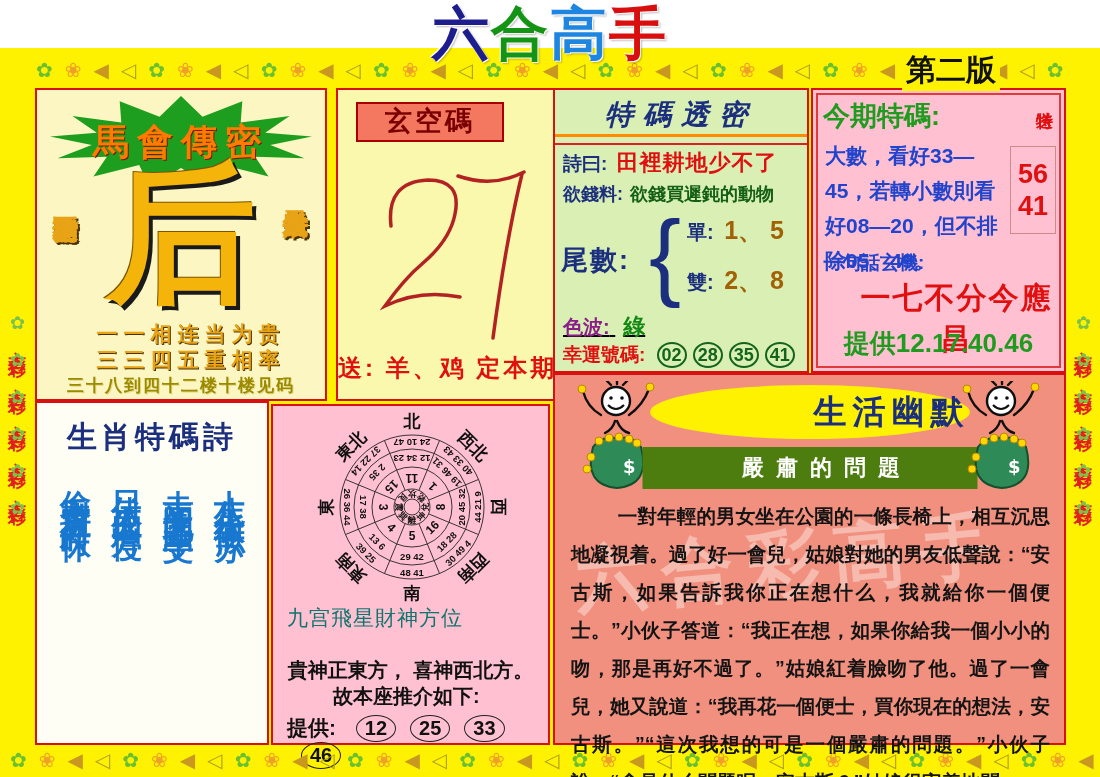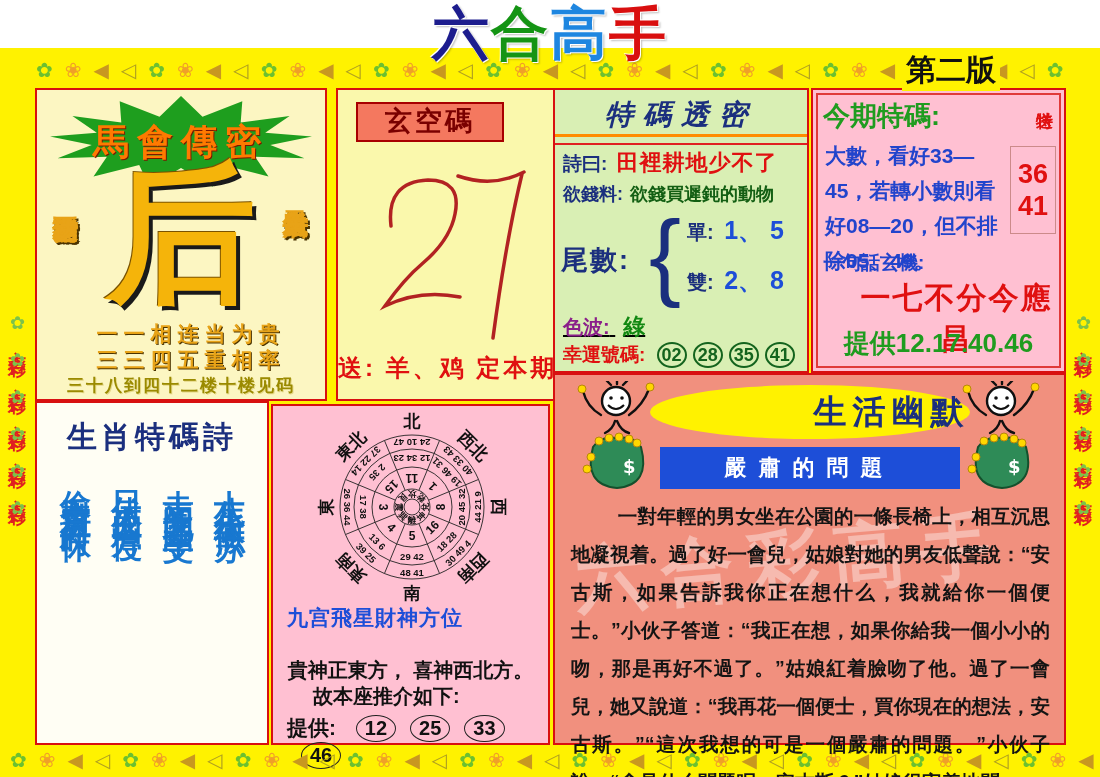--- a/index.html
+++ b/index.html
@@ -61,21 +61,21 @@
   .tm-label{font-weight:bold;color:#1B2F7E;}
   .row-poem{top:58px;font-size:19px;}
   .row-poem .tm-value{color:#E01010;font-size:22px;font-weight:bold;letter-spacing:1px;margin-left:4px;}
   .row-money{top:92px;font-size:18px;}
   .row-money .tm-value{color:#135f13;font-size:18px;font-weight:bold;margin-left:2px;}
   .tails{position:absolute;top:118px;left:6px;right:6px;height:100px;}
   .tails .tail-label{position:absolute;left:0;top:34px;font-size:27px;font-weight:bold;color:#1B2F7E;letter-spacing:2px;}
   .tails .brace{position:absolute;left:88px;top:-8px;font-size:96px;font-weight:normal;color:#1B2F7E;line-height:110px;}
   .tail-line{position:absolute;left:126px;white-space:nowrap;}
   .tail-line .tl-k{font-size:20px;font-weight:bold;color:#1B2F7E;}
-  .tail-line .tl-v{font-size:25px;font-weight:bold;color:#1d4ed8;margin-left:6px;}
+  .tail-line .tl-v{font-size:25px;font-weight:bold;color:#a16207;margin-left:6px;}
   .tail-odd{top:6px;} .tail-even{top:56px;}
   .row-wave{top:222px;font-size:20px;text-decoration:underline;}
   .row-wave .tm-label{color:#8a1f8a;}
   .row-wave .tm-value{color:#118811;font-size:22px;font-weight:bold;margin-left:8px;}
   .row-lucky{top:252px;font-size:19px;}
   .row-lucky .tm-label{color:#E01010;}
   .lucky-circle{display:inline-block;border:2px solid #14641e;border-radius:50%;color:#14641e;
     font-size:18px;font-weight:bold;padding:0 3px;line-height:22px;margin-left:6px;}
   
   #box-jinqi{left:811px;top:88px;width:255px;height:285px;background:#FFC0D2;}
@@ -96,35 +96,35 @@
   
   #box-zodiac{left:35px;top:401px;width:234px;height:344px;background:#FFFEF4;}
   .zp-title{position:absolute;top:14px;left:0;right:0;text-align:center;
     font-size:30px;font-weight:bold;color:#1B2F7E;letter-spacing:4px;}
   .zp-cols{position:absolute;top:62px;left:14px;right:14px;bottom:10px;display:flex;justify-content:space-between;}
   .zp-col{writing-mode:vertical-rl;text-orientation:upright;font-size:31px;font-weight:bold;
     color:#1878D0;line-height:48px;letter-spacing:7px;}
   
   #box-feixing{left:271px;top:404px;width:279px;height:341px;background:#FFC0D2;}
   #compass{position:absolute;left:0;top:2px;}
-  .fx-title{position:absolute;left:14px;top:198px;font-size:21px;font-weight:bold;color:#1d4ed8;letter-spacing:1px;text-align:center;}
+  .fx-title{position:absolute;left:14px;top:198px;font-size:21px;font-weight:normal;color:#0f766e;letter-spacing:1px;text-align:center;}
   .fx-line{position:absolute;left:0;right:0;text-align:center;font-size:20px;font-weight:bold;color:#111;}
-  .fx-l1{top:226px;} .fx-l2{top:251px;} .fx-l3{top:277px;text-align:left;padding-left:40px;}
+  .fx-l1{top:226px;} .fx-l2{top:251px;} .fx-l3{top:277px;text-align:left;padding-left:60px;}
   .fx-provide{position:absolute;left:14px;right:8px;top:308px;font-size:21px;font-weight:bold;color:#111;}
   .fx-circle{display:inline-block;border:1px solid #222;border-radius:50%;padding:0 8px;
     font-size:20px;font-weight:bold;color:#111;margin-left:14px;line-height:25px;}
   
   #box-humor{left:553px;top:373px;width:513px;height:372px;background:#F1907E;}
   .hm-header{position:absolute;left:0;top:4px;right:0;height:116px;}
   .hm-ellipse{position:absolute;left:50%;transform:translateX(-50%);top:6px;width:320px;height:54px;
     background:#FFF200;border-radius:50%;text-align:right;line-height:54px;
     font-size:33px;font-weight:bold;color:#1B2F7E;letter-spacing:6px;}
   .hm-redbar{position:absolute;left:50%;transform:translateX(-50%);top:68px;width:300px;height:42px;
-    background:#1d4ed8;text-align:center;line-height:42px;font-size:22px;font-weight:bold;
-    color:#ffffff;letter-spacing:12px;}
+    background:#4d7c0f;text-align:center;line-height:42px;font-size:22px;font-weight:bold;
+    color:#ffffff;letter-spacing:12px;padding-left:35px;}
   .hm-cartoon{position:absolute;top:2px;width:92px;height:114px;}
   .hm-cartoon-left{left:16px;} .hm-cartoon-right{right:16px;}
   .hm-story{position:absolute;left:16px;right:14px;top:122px;font-size:19.5px;font-weight:bold;
     color:#141414;line-height:38px;text-align:justify;text-indent:2.4em;z-index:2;}
   .hm-watermark{position:absolute;left:20px;top:140px;z-index:1;font-size:72px;font-weight:bold;
     color:rgba(255,255,255,0.38);letter-spacing:14px;transform:rotate(-5deg);white-space:nowrap;}
 </style>
 </head>
 <body>
 
@@ -202,21 +202,21 @@
       <span class="tm-label">幸運號碼:</span>
       <span id="lucky-circles"><span class="lucky-circle">02</span><span class="lucky-circle">28</span><span class="lucky-circle">35</span><span class="lucky-circle">41</span></span>
     </div>
   </div>
 
   <div class="box" id="box-jinqi">
     <div class="jq-inner"></div>
     <div class="jq-title">今期特碼:</div>
     <div class="jq-gift-label">特送</div>
     <div class="jq-gift-box" id="gift-box">
-        <div>36</div>
+        <div>56</div>
         <div>41</div>
       </div>
     <div class="jq-body">大數，看好33—45，若轉小數則看好08—20，但不排除05、49。</div>
     <div class="jq-mystery-label">一句話玄機:</div>
     <div class="jq-mystery">一七不分今應昌</div>
     <div class="jq-provide">提供12.17.40.46</div>
   </div>
 
   <div class="box" id="box-zodiac">
     <div class="zp-title">生肖特碼詩</div>

